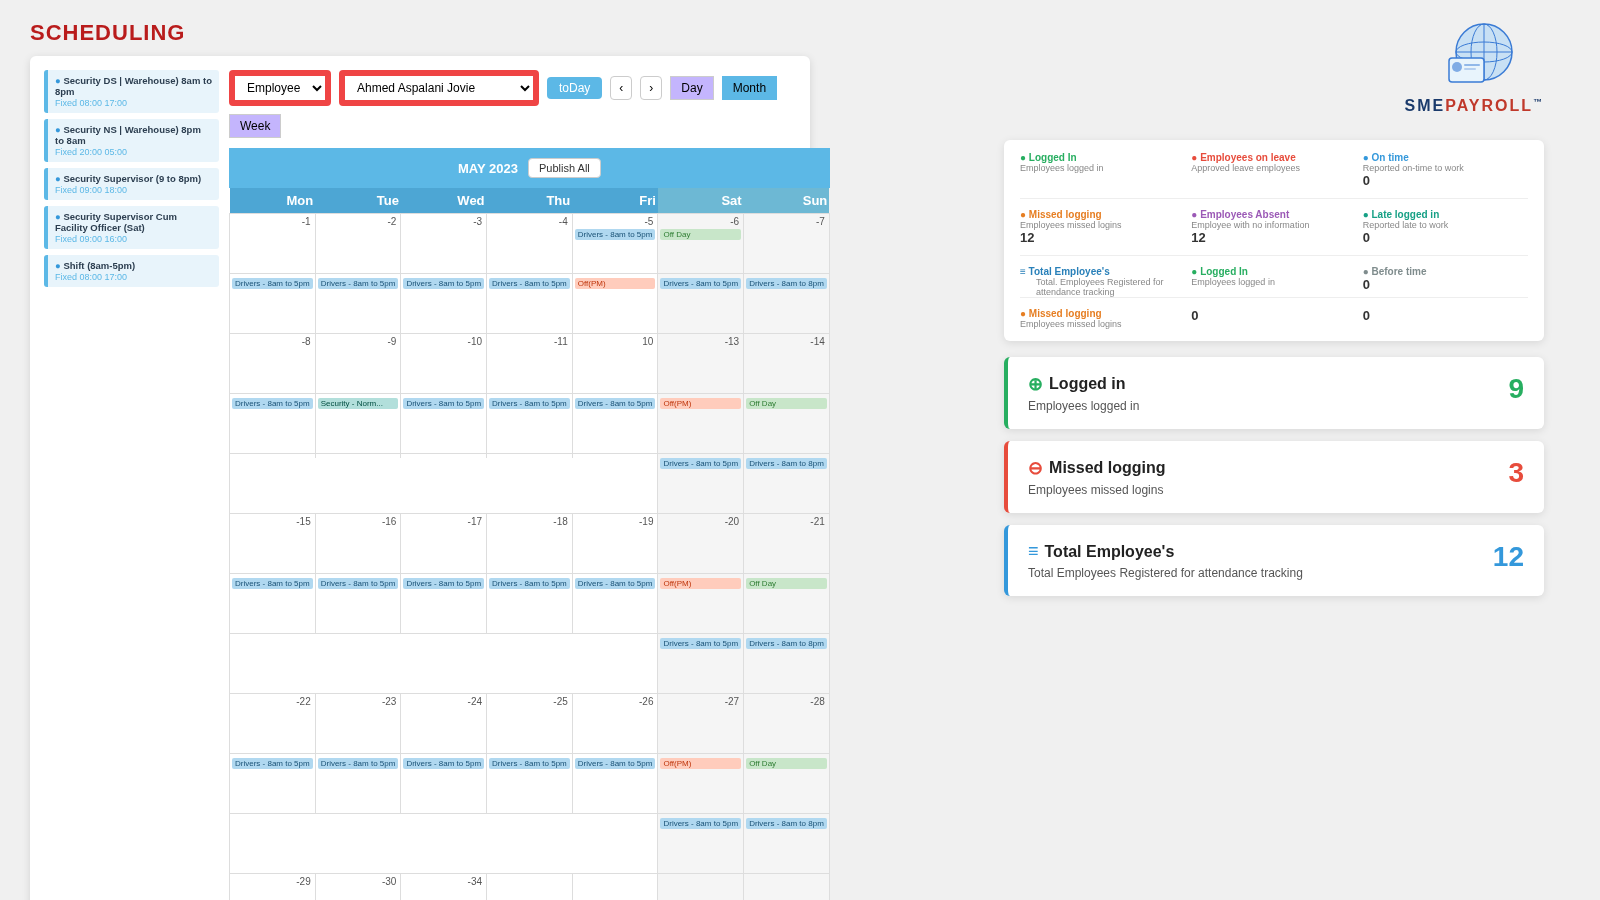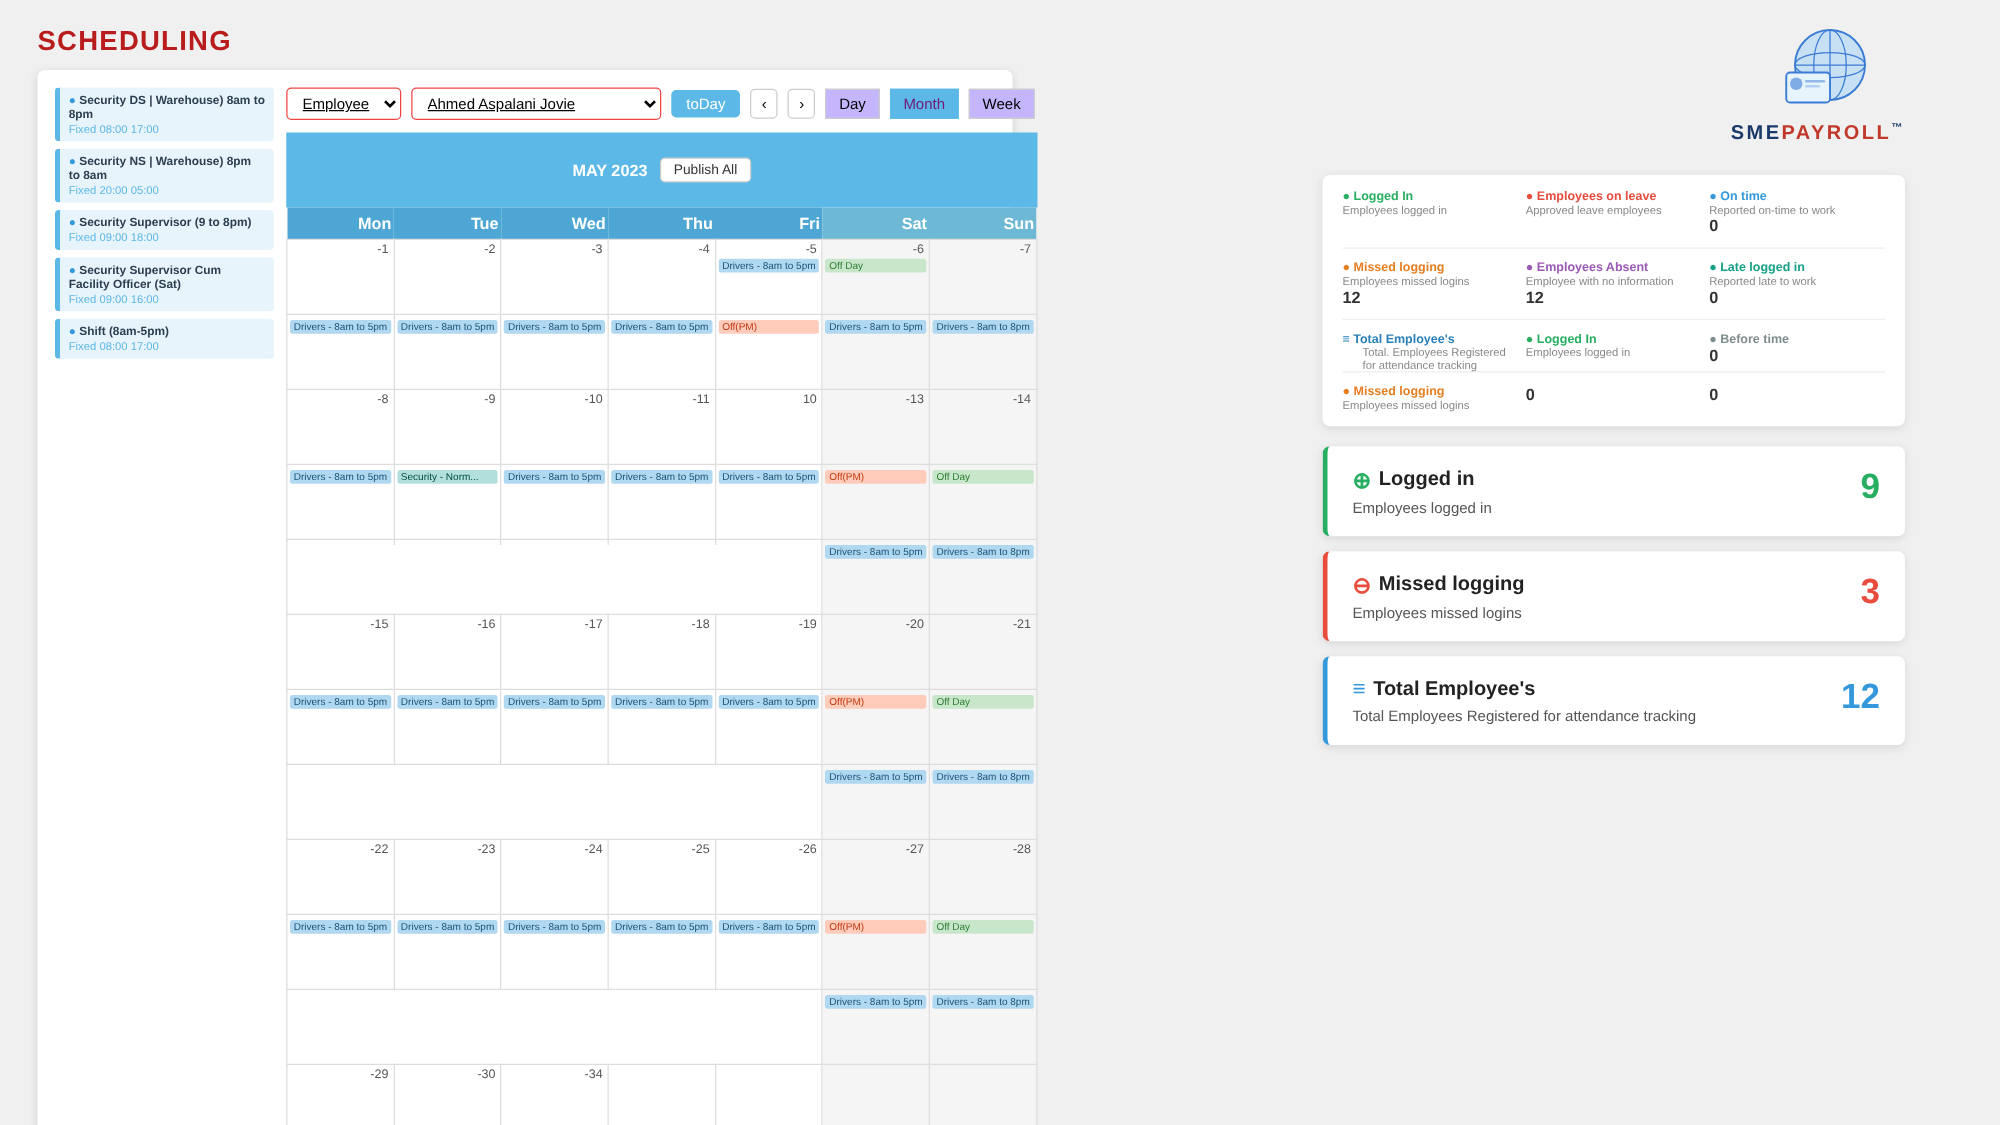--- a/index.html
+++ b/index.html
@@ -39,26 +39,25 @@
 
     
     .cal-toolbar {
       display: flex;
       align-items: center;
       gap: 8px;
       margin-bottom: 10px;
       flex-wrap: wrap;
     }
     .cal-toolbar select {
-      border: 1px solid #ef4444;
+      border: 6px solid #ef4444;
       border-radius: 4px;
       padding: 4px 8px;
       font-size: 12px;
       background: #fff;
-      text-decoration: underline;
     }
     .cal-toolbar .employee-select {
       width: 200px;
     }
     .btn-today {
       background: #5cb8e6;
       color: #fff;
       border: none;
       border-radius: 4px;
       padding: 4px 12px;
@@ -75,30 +74,30 @@
     }
     .btn-view {
       background: #c4b5fd;
       border: 1px solid #ccc;
       padding: 4px 10px;
       font-size: 12px;
       cursor: pointer;
     }
     .btn-view.active {
       background: #5cb8e6;
-      color: #701a75;
+      color: #000000;
       border-color: #5cb8e6;
     }
 
     
     .cal-month-header {
       background: #5cb8e6;
       color: #fff;
       text-align: center;
-      padding: 20px;
+      padding: 10px;
       font-weight: bold;
       font-size: 13px;
       display: flex;
       align-items: center;
       gap: 10px;
       justify-content: center;
     }
     .btn-publish {
       background: #fff;
       color: #333;
@@ -559,21 +558,21 @@
               </tr>
             </tbody>
           </table>
         </div>
       </div>
     </div>
   </div>
 
 </div>
 
-<div style="position:absolute; right:76px; top:20px; width:466px;">
+<div style="position:absolute; right:56px; top:20px; width:540px;">
 
   <div style="position:absolute; top:0; right:0; display:flex; flex-direction:column; align-items:center;">
     <svg width="90" height="75" viewBox="0 0 90 75">
 
       <circle cx="55" cy="32" r="28" fill="#c8e0f4" stroke="#3a7bd5" stroke-width="1.5"></circle>
       <ellipse cx="55" cy="32" rx="13" ry="28" fill="none" stroke="#3a7bd5" stroke-width="1"></ellipse>
       <ellipse cx="55" cy="32" rx="28" ry="10" fill="none" stroke="#3a7bd5" stroke-width="1"></ellipse>
       <line x1="27" y1="32" x2="83" y2="32" stroke="#3a7bd5" stroke-width="1"></line>
       <line x1="55" y1="4" x2="55" y2="60" stroke="#3a7bd5" stroke-width="1"></line>
 

